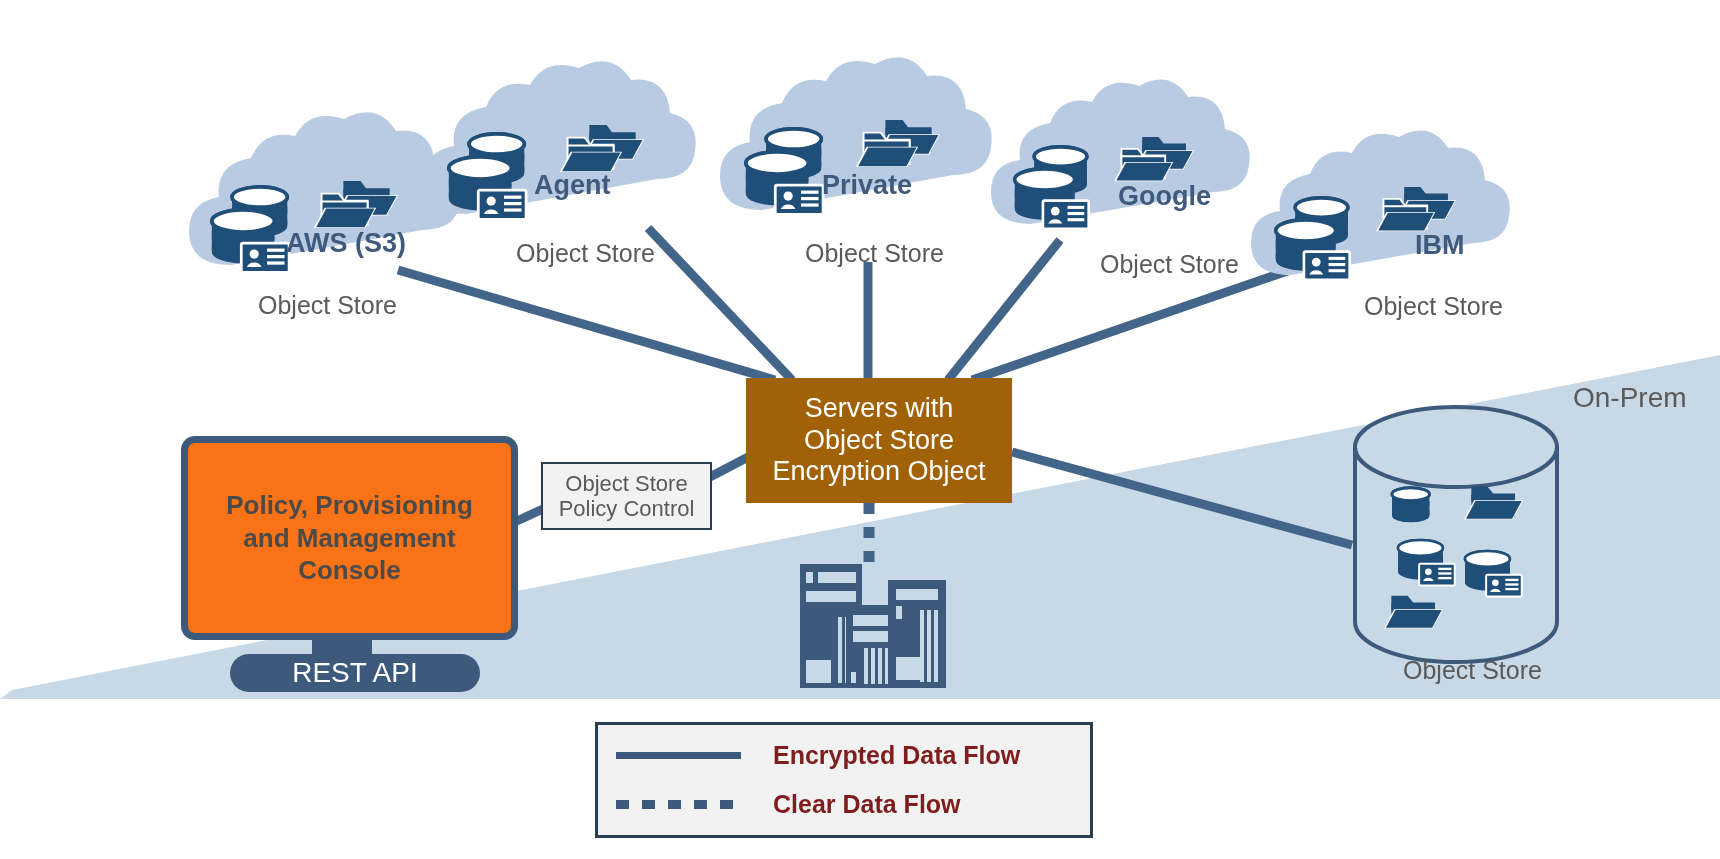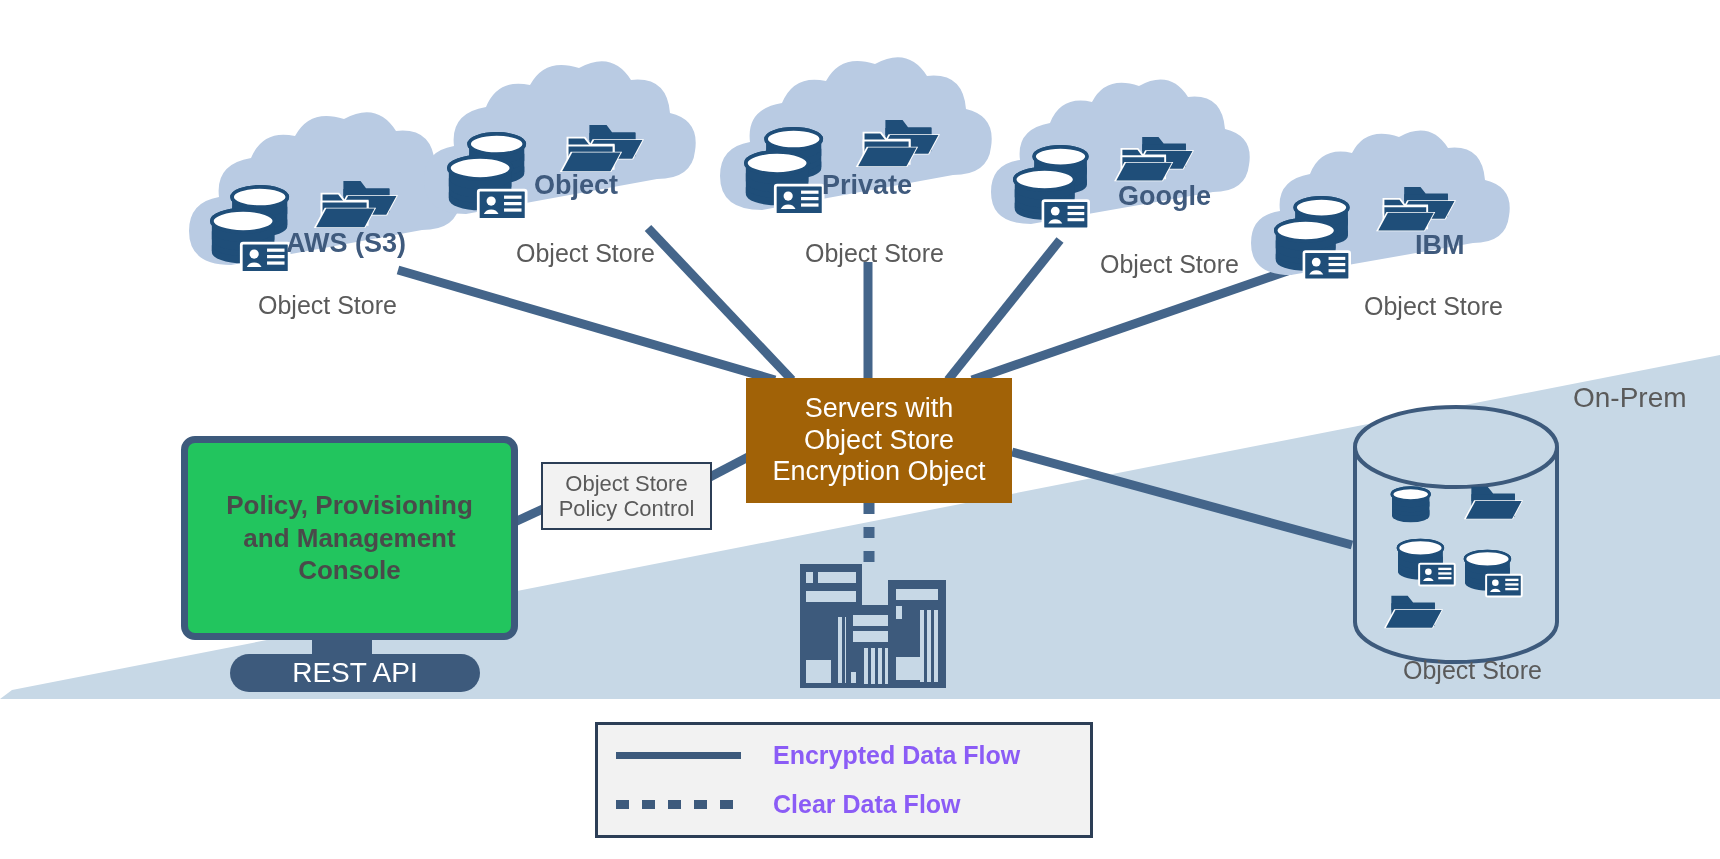--- a/index.html
+++ b/index.html
@@ -11,30 +11,30 @@
   .cloudname{position:absolute;color:#3f5a7d;font-size:27px;font-weight:bold;white-space:nowrap;}
   .onprem{position:absolute;color:#5a5a5a;font-size:28px;font-weight:normal;white-space:nowrap;}
   .serverbox{position:absolute;left:746px;top:378px;width:266px;height:125px;
              background:#a16207;color:#ffffff;font-size:27px;line-height:1.17;
              display:flex;align-items:center;justify-content:center;text-align:center;}
   .policybox{position:absolute;left:541px;top:462px;width:167px;height:64px;
              background:#f2f2f2;border:2px solid #2c3e56;color:#5a5a5a;
              font-size:22px;line-height:1.15;display:flex;align-items:center;
              justify-content:center;text-align:center;}
   .monitor{position:absolute;left:181px;top:436px;width:323px;height:190px;
-           background:#22c55e;border:7px solid #3d5a7c;border-radius:14px;
+           background:#f97316;border:7px solid #3d5a7c;border-radius:14px;
            display:flex;align-items:center;justify-content:center;}
   .monitor-text{color:#4a4a4a;font-size:26px;font-weight:bold;line-height:1.25;text-align:center;}
   .restapi{position:absolute;left:230px;top:654px;width:250px;height:38px;
            background:#3d5a7c;border-radius:19px;color:#ffffff;font-size:28px;
            display:flex;align-items:center;justify-content:center;}
   .legendbox{position:absolute;left:595px;top:722px;width:492px;height:110px;
              background:#f2f2f2;border:3px solid #2c3e56;}
   .legrow{position:absolute;left:0;width:492px;height:55px;display:flex;align-items:center;}
-  .legtext{color:#8b5cf6;font-size:25px;font-weight:bold;position:absolute;left:175px;}
+  .legtext{color:#7f1d1d;font-size:25px;font-weight:bold;position:absolute;left:175px;}
   .legline{position:absolute;left:18px;width:125px;height:7px;background:#3d5a7c;}
   .legdash{position:absolute;left:18px;width:125px;height:9px;
            background:repeating-linear-gradient(to right,#3d5a7c 0 13px,transparent 13px 26px);}
 </style>
 </head>
 <body>
 
 <div id="stage">
 
   <svg id="svgroot" viewBox="0 0 1720 859">
@@ -229,21 +229,21 @@
         </g>
       <g transform="translate(1390,593) scale(0.68)">
           <use href="#folder1"></use>
         </g>
     </g>
   </svg>
 
   <div class="cloudname" style="left:286px;top:228px;">AWS (S3)</div>
   <div class="lbl" style="left:258px;top:291px;">Object Store</div>
 
-  <div class="cloudname" style="left:534px;top:170px;">Object</div>
+  <div class="cloudname" style="left:534px;top:170px;">Agent</div>
   <div class="lbl" style="left:516px;top:239px;">Object Store</div>
 
   <div class="cloudname" style="left:822px;top:170px;text-align:right;">Private</div>
   <div class="lbl" style="left:805px;top:239px;">Object Store</div>
 
   <div class="cloudname" style="left:1118px;top:181px;">Google</div>
   <div class="lbl" style="left:1100px;top:250px;">Object Store</div>
 
   <div class="cloudname" style="left:1415px;top:230px;">IBM</div>
   <div class="lbl" style="left:1364px;top:292px;">Object Store</div>

